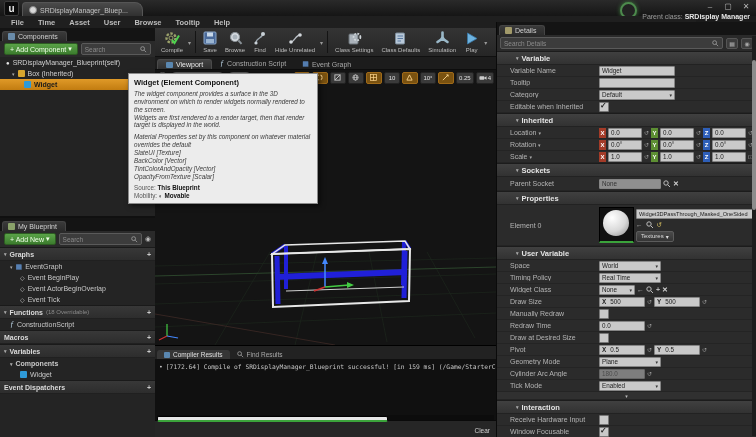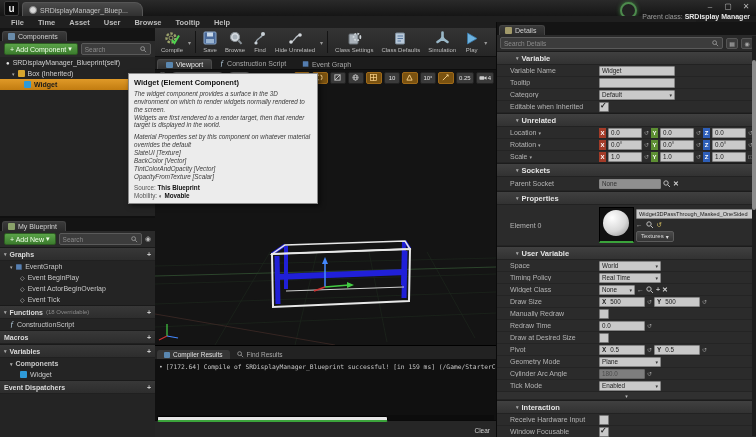--- a/index.html
+++ b/index.html
@@ -572,21 +572,21 @@
       <div class="dlabel">
           <span>Editable when Inherited</span>
         </div>
       <div class="dctrl">
           <span class="cb checked"></span>
         </div>
     </div>
 
     <div class="dsec">
       <span class="tri">▾</span>
-      <span>Unrelated</span>
+      <span>Inherited</span>
     </div>
     <div class="drow">
       <div class="dlabel">
         <span>Location</span>
           <span class="tri">▾</span>
       </div>
       <div class="dctrl">
         <span class="ax x">X</span>
           <span class="fld w30">0.0</span>
           <span class="rst">↺</span>

